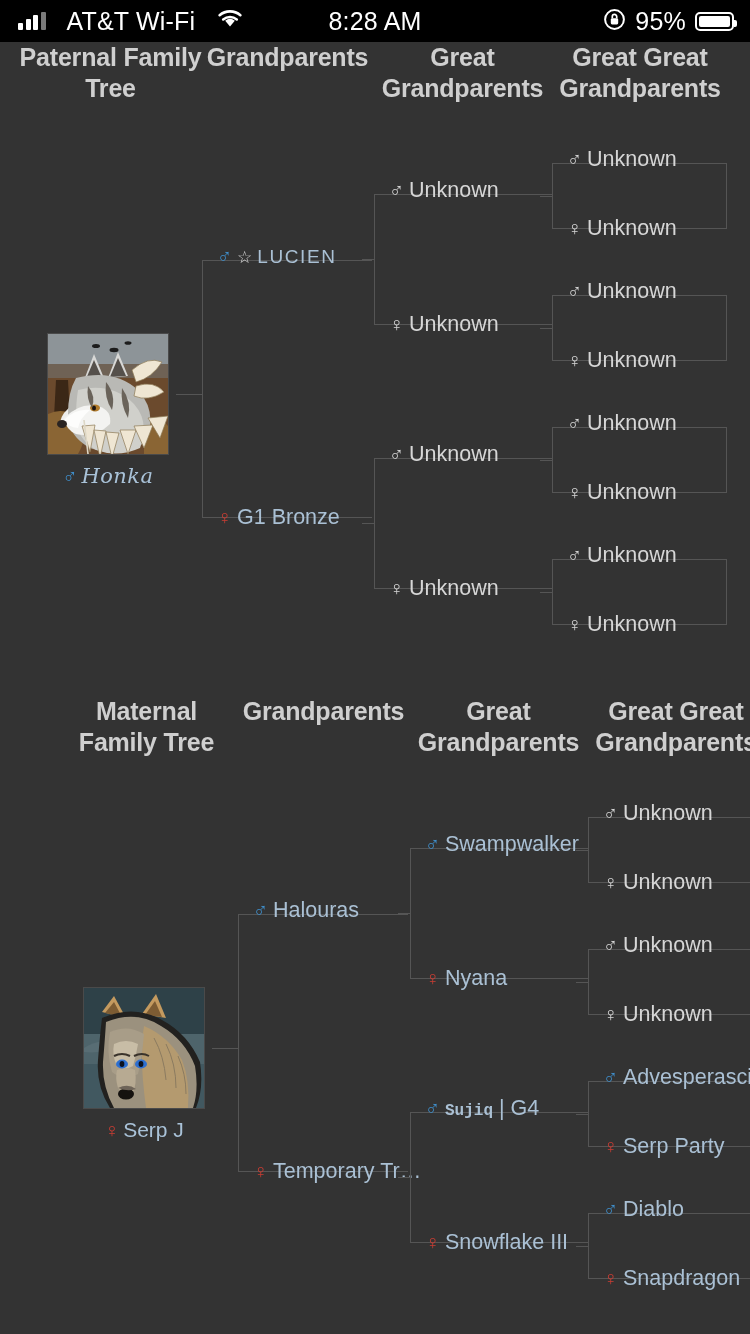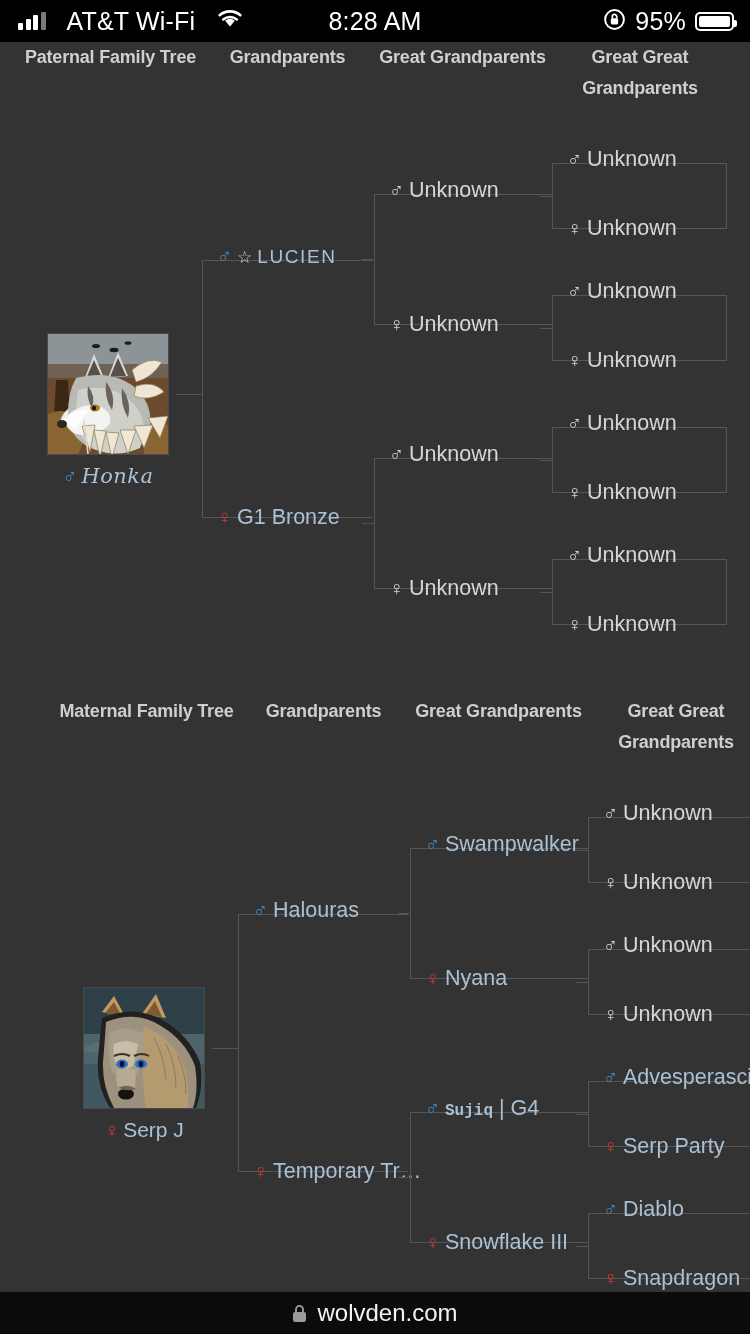--- a/index.html
+++ b/index.html
@@ -32,21 +32,21 @@
   .batt i { position: absolute; left: 2px; top: 2px; bottom: 2px; width: 31px; background: #fff; border-radius: 2px; }
 
   
   #page { position: absolute; left: 0; top: 42px; width: 750px; height: 1250px; background: #333333; }
 
   .section { position: absolute; left: 0; width: 750px; }
 
   .colheads { position: absolute; left: 0; top: 0; width: 750px; height: 75px; }
   .colhead {
     position: absolute; top: 0;
-    color: #cfcfcf; font-weight: bold; font-size: 18px; line-height: 31px;
+    color: #cfcfcf; font-weight: bold; font-size: 25px; line-height: 31px;
     text-align: center; font-family: "Liberation Sans", sans-serif;
     letter-spacing: -0.2px;
   }
   .ch0 { left: 18px;  width: 185px; }
   .ch1 { left: 200px; width: 175px; }
   .ch2 { left: 375px; width: 175px; }
   .ch3 { left: 550px; width: 180px; }
 
   
   .subject { position: absolute; width: 130px; text-align: center; }
@@ -373,22 +373,13 @@
 
       <div class="stub" style="left:362px; top:217px; width:12px;"></div>
       <div class="stub" style="left:362px; top:481px; width:12px;"></div>
       <div class="stub" style="left:540px; top:154px; width:12px;"></div>
       <div class="stub" style="left:540px; top:286px; width:12px;"></div>
       <div class="stub" style="left:540px; top:418px; width:12px;"></div>
       <div class="stub" style="left:540px; top:550px; width:12px;"></div>
     </div>
   </div>
 
-  <div id="urlbar">
-    <span class="lock">
-      <svg width="15" height="19" viewBox="0 0 15 19">
-        <rect x="1" y="8" width="13" height="10" rx="2.2" fill="#9a9a9e"></rect>
-        <path d="M4 8 V5.4 a3.5 3.5 0 0 1 7 0 V8" stroke="#9a9a9e" stroke-width="1.9" fill="none"></path>
-      </svg>
-    </span>
-    <span class="urltext">wolvden.com</span>
-  </div>
 </div>
 
 </body></html>

